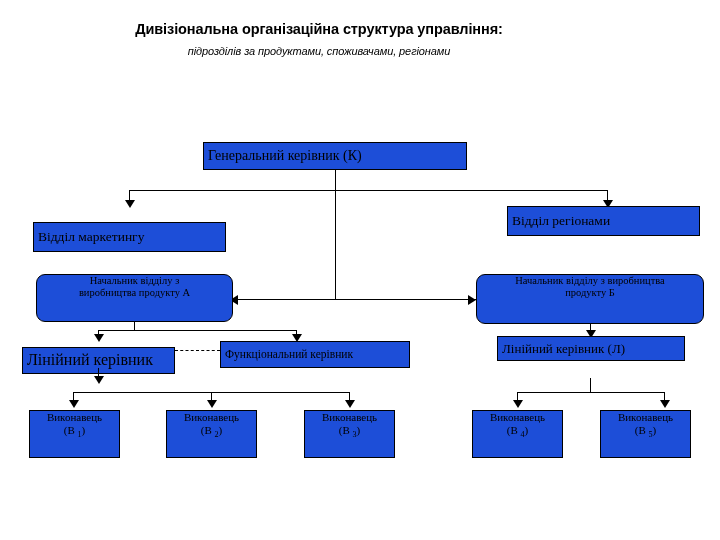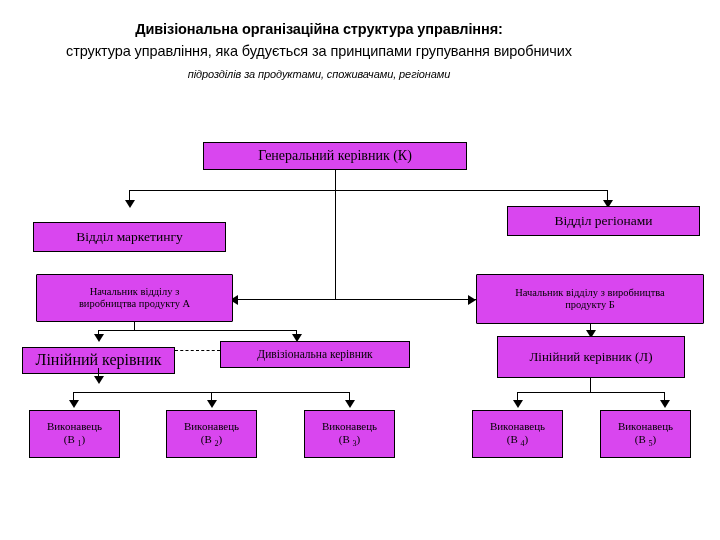--- a/index.html
+++ b/index.html
@@ -44,31 +44,30 @@
     line-height: 22px;
     letter-spacing: -0.1px;
     font-style: italic;
   }
 
   
   .node {
     position: absolute;
     box-sizing: border-box;
     border: 1px solid #000000;
-    background: #d946ef;
+    background: #1d4ed8;
     color: #000000;
     display: flex;
     align-items: center;
-    justify-content: center;
     text-align: center;
     font-family: "Liberation Serif", serif;
     line-height: 1.18;
   }
   .node .label { display: block; padding: 0 4px; }
-  .rounded { border-radius: 1px; }
+  .rounded { border-radius: 9px; }
 
   
   .ln-v {            
     position: absolute;
     width: 1px;
     background: #000000;
   }
   .ln-h {            
     position: absolute;
     height: 1px;
@@ -105,21 +104,20 @@
   
   .sub { font-size: 0.74em; vertical-align: sub; }
 </style>
 </head>
 <body>
 
 <div id="page">
 
   <div class="title-wrap">
     <div class="title-line1">Дивізіональна організаційна структура управління:</div>
-    <div class="title-line2">структура управління, яка будується за принципами групування виробничих</div>
     <div class="title-line3">підрозділів за продуктами, споживачами, регіонами</div>
   </div>
 
   <div class="node" style="left:203px; top:142px; width:264px; height:28px; font-size:14px;">
     <span class="label">Генеральний керівник (К)</span>
   </div>
 
   <div class="ln-v" style="left:335px; top:170px; height:20px;"></div>
 
   <div class="ln-h" style="left:129px; top:190px; width:478px;"></div>
@@ -160,26 +158,26 @@
   <div class="ar-down" style="left:292px; top:334px;"></div>
 
   <div class="ln-v" style="left:590px; top:324px; height:8px;"></div>
   <div class="ar-down" style="left:586px; top:330px;"></div>
 
   <div class="node" style="left:22px; top:347px; width:153px; height:27px; font-size:16px;">
     <span class="label">Лінійний керівник</span>
   </div>
 
   <div class="node" style="left:220px; top:341px; width:190px; height:27px; font-size:11.5px;">
-    <span class="label">Дивізіональна керівник</span>
+    <span class="label">Функціональний керівник</span>
   </div>
 
   <div class="ln-dash" style="left:175px; top:350px; width:45px;"></div>
 
-  <div class="node" style="left:497px; top:336px; width:188px; height:42px; font-size:13px;">
+  <div class="node" style="left:497px; top:336px; width:188px; height:25px; font-size:13px;">
     <span class="label">Лінійний  керівник (Л)</span>
   </div>
 
   <div class="ln-v" style="left:98px; top:368px; height:10px;"></div>
   <div class="ar-down" style="left:94px; top:376px;"></div>
   <div class="ln-h" style="left:73px; top:392px; width:276px;"></div>
   <div class="ln-v" style="left:73px; top:392px; height:10px;"></div>
   <div class="ar-down" style="left:69px; top:400px;"></div>
   <div class="ln-v" style="left:211px; top:392px; height:10px;"></div>
   <div class="ar-down" style="left:207px; top:400px;"></div>

